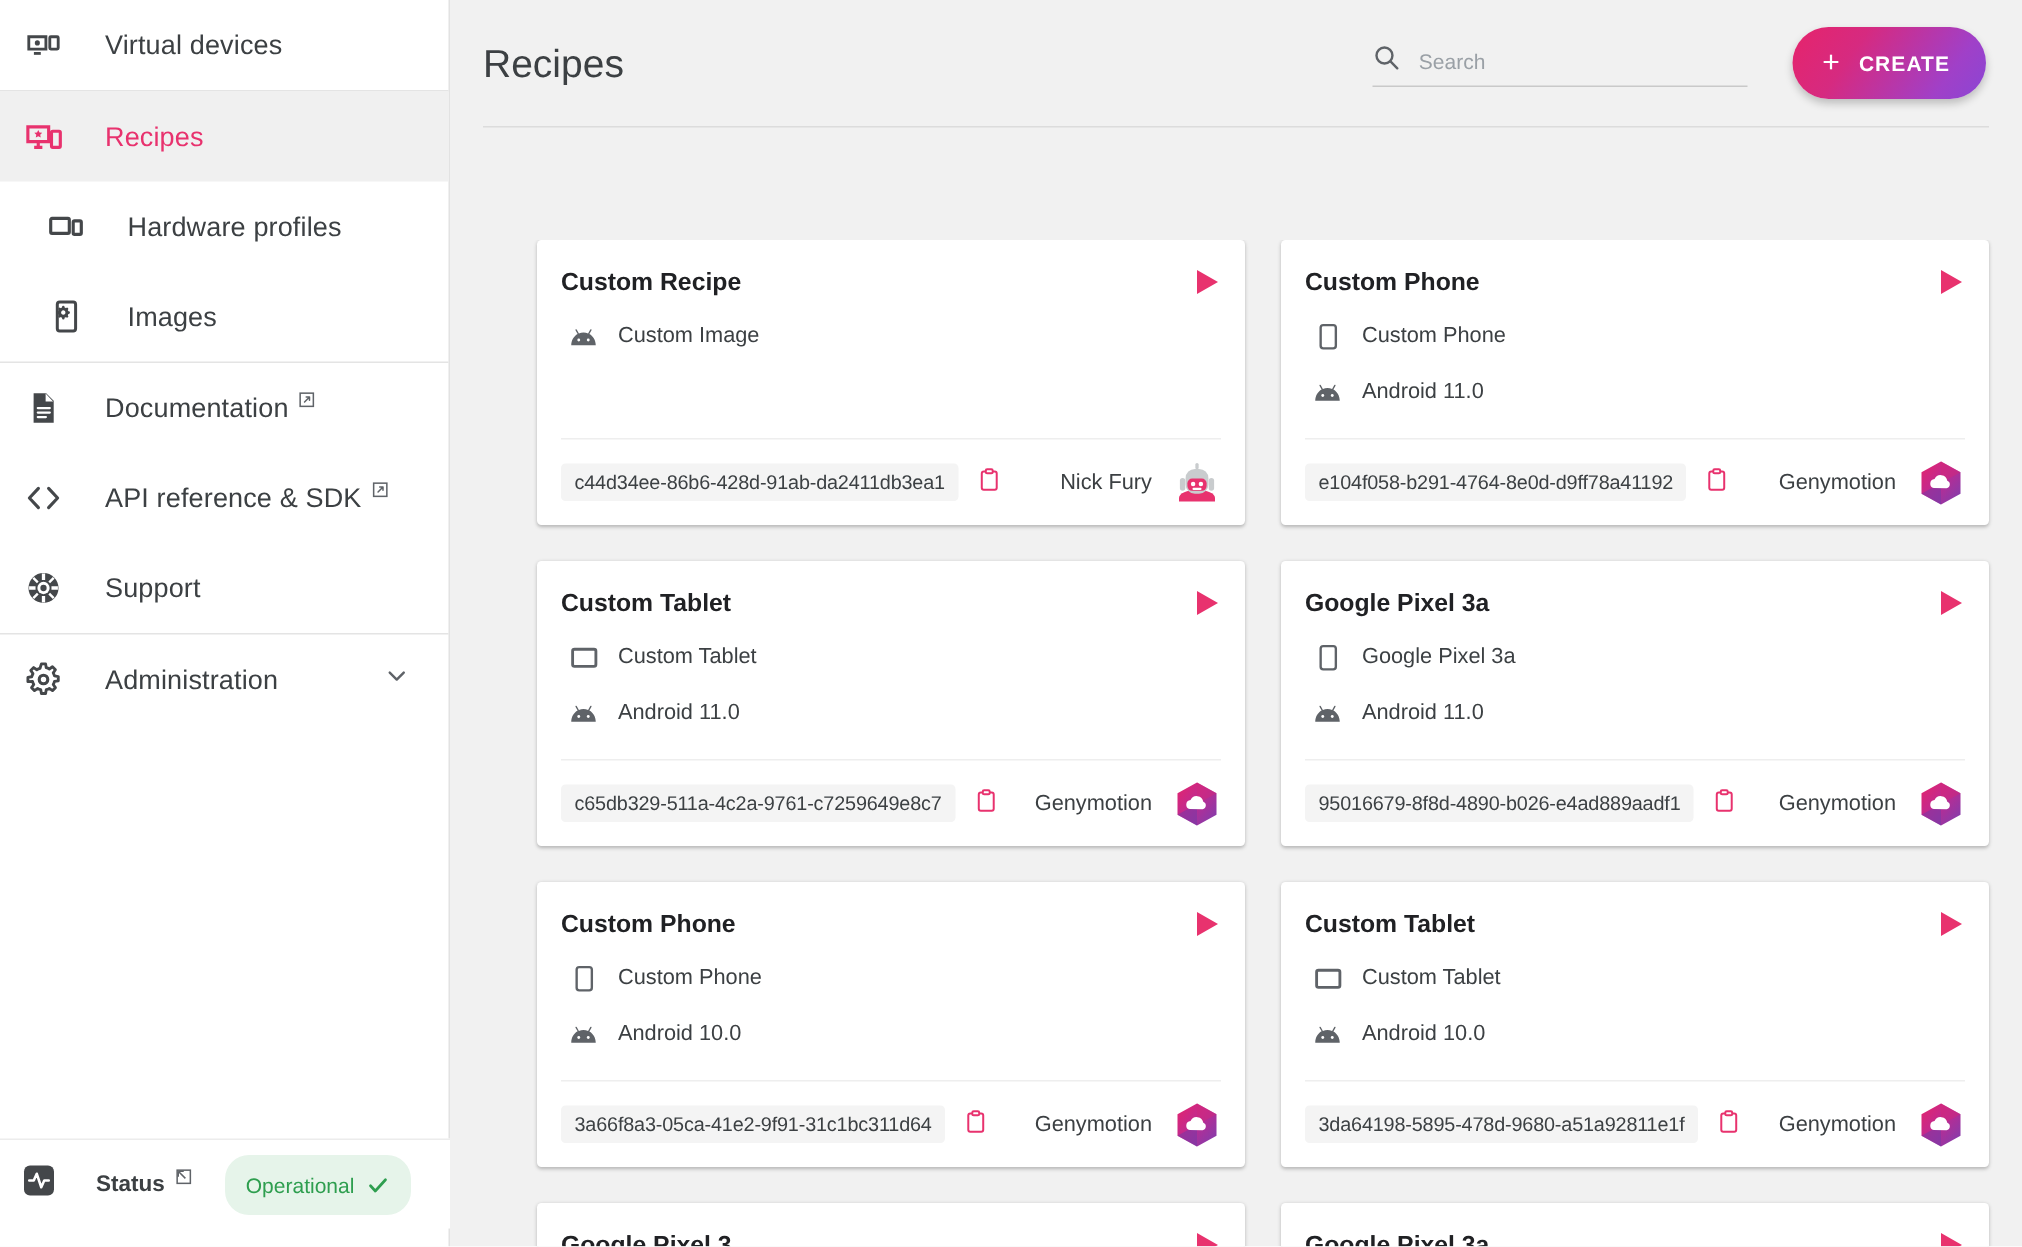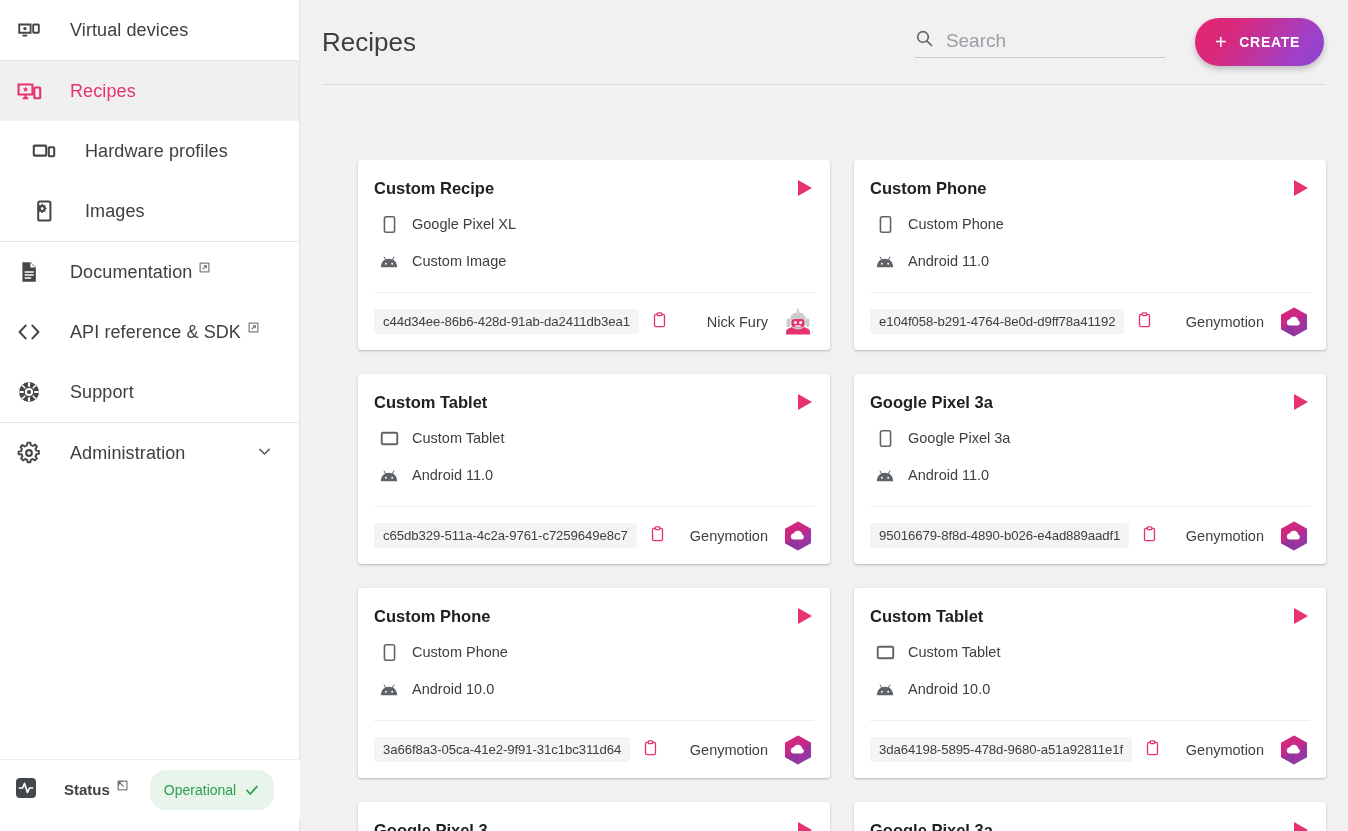--- a/index.html
+++ b/index.html
@@ -68,21 +68,21 @@
     padding: 0 24px 0 22px; position: relative;
   }
   #page-title { font-size: 26px; color: #3c4043; font-weight: 400; }
   #search-wrap {
     margin-left: auto; display: flex; align-items: center;
     width: 250px; border-bottom: 1px solid #c9c9c9;
     height: 32px; gap: 10px; padding-bottom: 2px;
   }
   #search-input {
     border: 0; outline: 0; background: transparent;
-    font-size: 19px; color: #000000; width: 100%;
+    font-size: 14px; color: #000000; width: 100%;
     font-family: "Liberation Sans", sans-serif;
   }
   #search-input::placeholder { color: #9aa0a6; }
   #create-btn {
     margin-left: 30px;
     height: 48px; border-radius: 26px; border: 0;
     background: linear-gradient(125deg, #e6246b 0%, #d62a80 32%, #a040c8 78%, #8a46d4 100%);
     color: #fff; font-size: 14px; letter-spacing: .7px; font-weight: bold;
     display: flex; align-items: center; gap: 12px;
     padding: 0 24px 0 20px; cursor: pointer;
@@ -318,28 +318,20 @@
       <div id="cards">
           <div class="card">
             <div class="card-head">
               <div class="card-title">Custom Recipe</div>
               <button class="play-btn">
                 <span class="play-tri"></span>
               </button>
             </div>
             <div class="meta-row">
               <span class="mico">
-                <svg width="19" height="19" viewBox="0 0 24 24">
-                  <rect x="5.6" y="2.2" width="12.8" height="19.6" rx="2.2" fill="none" stroke="#5f6368" stroke-width="2"></rect>
-                </svg>
-              </span>
-              <span class="mtxt">Google Pixel XL</span>
-            </div>
-            <div class="meta-row">
-              <span class="mico">
                 <svg width="20" height="16" viewBox="0 0 24 18">
                   <path d="M2.2 16.4c0-4.1 2.1-7.5 5.1-9.1L5.6 4.4a.55.55 0 0 1 .95-.55l1.78 3.05A10.4 10.4 0 0 1 12 6.2c1.3 0 2.54.25 3.67.7l1.78-3.05a.55.55 0 0 1 .95.55l-1.7 2.9c3 1.6 5.1 5 5.1 9.1z" fill="#5f6368"></path>
                   <circle cx="8.2" cy="12.2" r="1.15" fill="#ffffff"></circle>
                   <circle cx="15.8" cy="12.2" r="1.15" fill="#ffffff"></circle>
                 </svg>
               </span>
               <span class="mtxt">Custom Image</span>
             </div>
             <div class="card-foot">
               <span class="uuid-chip">c44d34ee-86b6-428d-91ab-da2411db3ea1</span>

